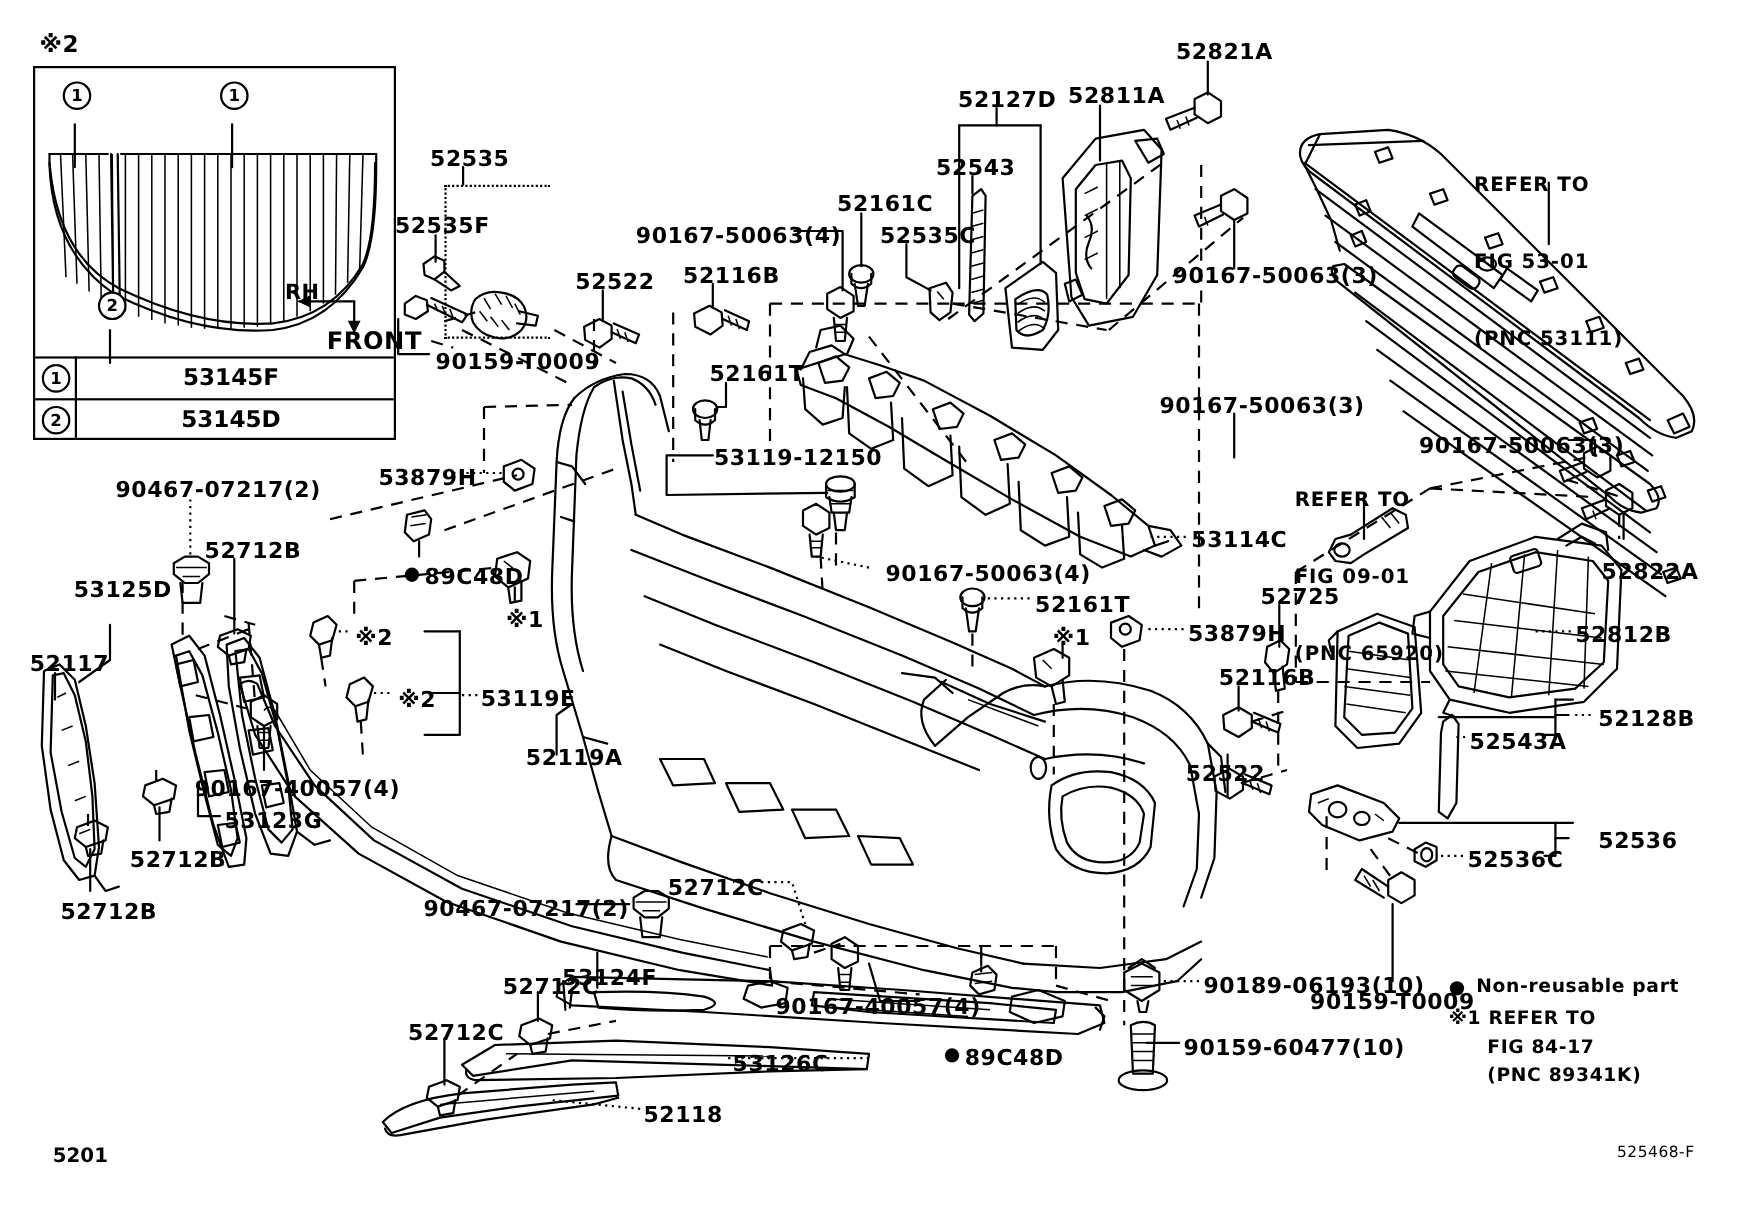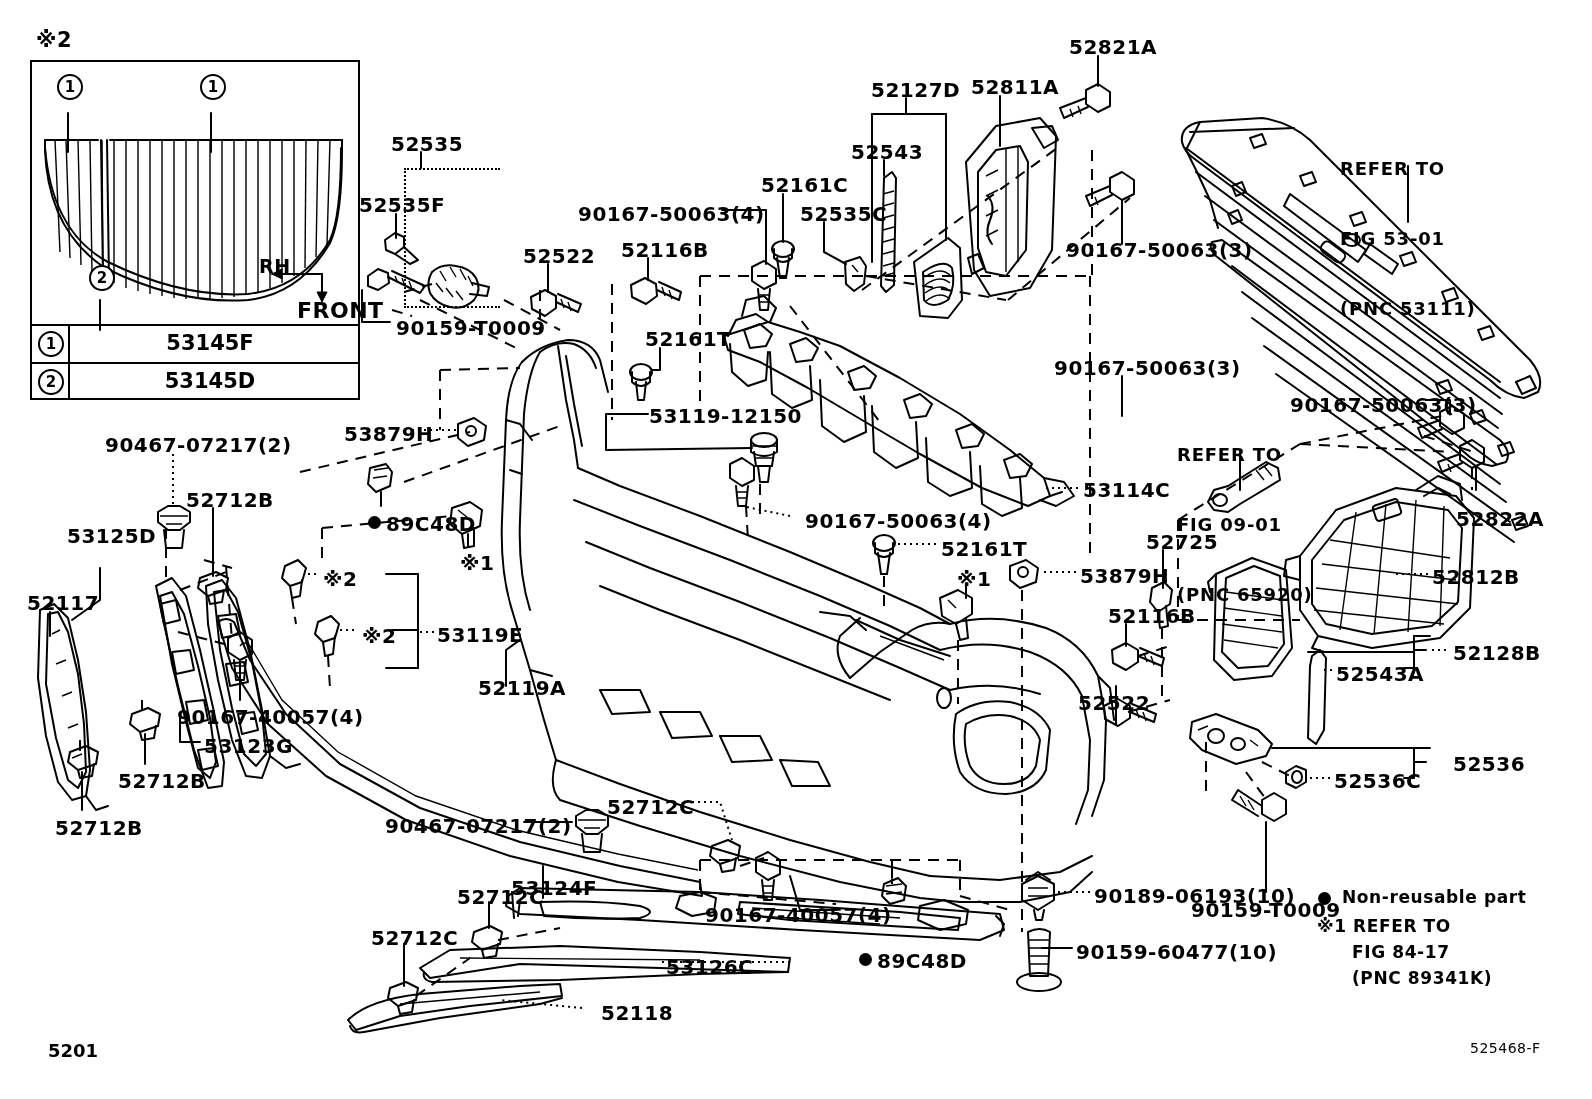--- a/index.html
+++ b/index.html
@@ -866,21 +866,21 @@
       <div class="lbl" style="left: 1453px; top: 753px;">52536</div>
       <div class="lbl" style="left: 1334px; top: 770px;">52536C</div>
       <div class="lbl" style="left: 1191px; top: 899px;">90159-T0009</div>
       <div class="lbl" style="left: 385px; top: 815px;">90467-07217(2)</div>
       <div class="lbl" style="left: 607px; top: 796px;">52712C</div>
       <div class="lbl" style="left: 511px; top: 849px; margin-top: 28px;">53124F</div>
       <div class="lbl" style="left: 457px; top: 886px;">52712C</div>
       <div class="lbl" style="left: 371px; top: 927px;">52712C</div>
       <div class="lbl" style="left: 705px; top: 904px;">90167-40057(4)</div>
       <div class="lbl" style="left: 666px; top: 956px;">53126C</div>
-      <div class="lbl" style="left: 585px; top: 1002px; margin-left: 16px;">52118</div>
+      <div class="lbl" style="left: 585px; top: 1002px;">52118</div>
       <div class="lbl" style="left: 859px; top: 950px; padding-left: 18px;">89C48D</div>
       <div class="lbl" style="left: 1094px; top: 885px;">90189-06193(10)</div>
       <div class="lbl" style="left: 1076px; top: 941px;">90159-60477(10)</div>
     </div>
 
   <div class="lbl ref" style="left:1340px; top:110px;">
     <div>REFER TO</div>
     <div>FIG 53-01</div>
     <div>(PNC 53111)</div>
   </div>

